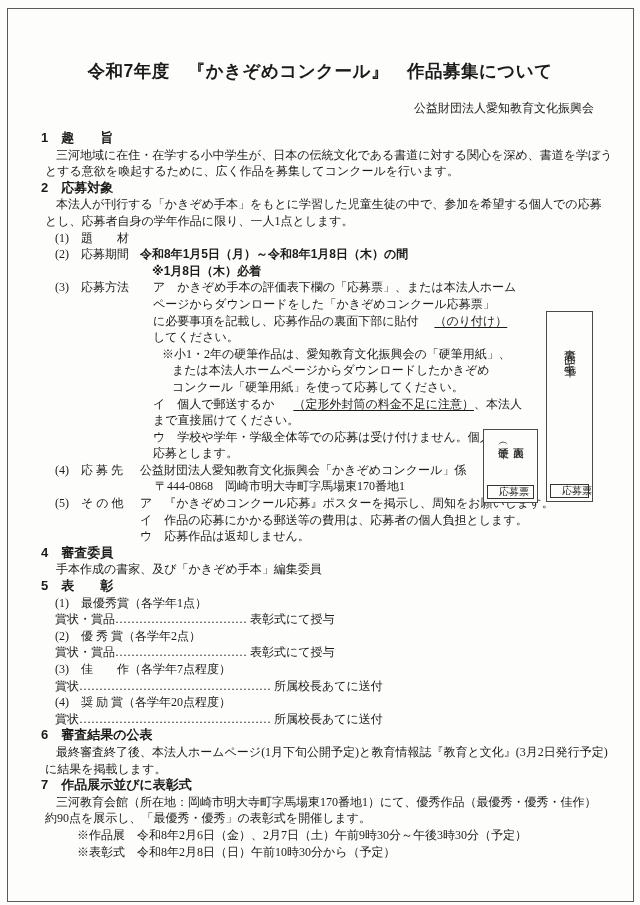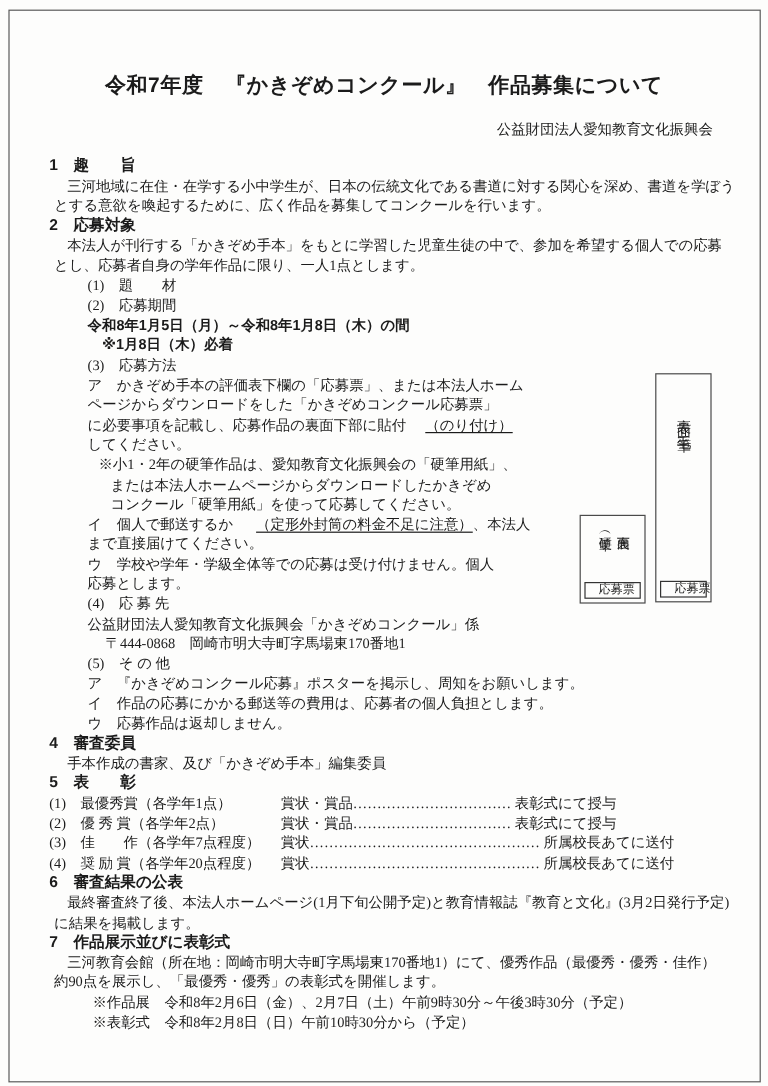--- a/index.html
+++ b/index.html
@@ -48,35 +48,35 @@
     font-family:"Liberation Sans","DejaVu Sans",sans-serif;
     font-weight:bold;
     font-size:13px;
     white-space:pre;
   }
   .para{
     margin-left:4px;
     text-indent:11px;
     white-space:pre;
   }
-  .item{display:flex;margin-left:32px;flex-direction:column;}
+  .item{display:flex;margin-left:14px;}
   .ilabel{flex:none;width:85px;white-space:pre;}
   .item.wide .ilabel{width:98px;}
   .ibody{white-space:pre;}
   .bold-goth{
     font-family:"Liberation Sans","DejaVu Sans",sans-serif;
     font-weight:bold;
   }
   .note-block{
     margin-left:19px;
     text-indent:-10px;
     white-space:pre;
   }
   .ul{text-decoration:underline;text-underline-offset:2px;padding-left:16px;}
-  .award-row{display:flex;}
+  .award-row{display:flex;margin-left:14px;flex-direction:column;}
   .alabel{flex:none;width:193px;white-space:pre;}
   .adetail{white-space:pre;}
   .notes{margin-left:36px;white-space:pre;}
   
   .back-box{
     position:absolute;
     border:1px solid #4a4a4a;
     background:#fdfdfc;
   }
   .back-box.brush{left:546px;top:311px;width:45px;height:189px;}

